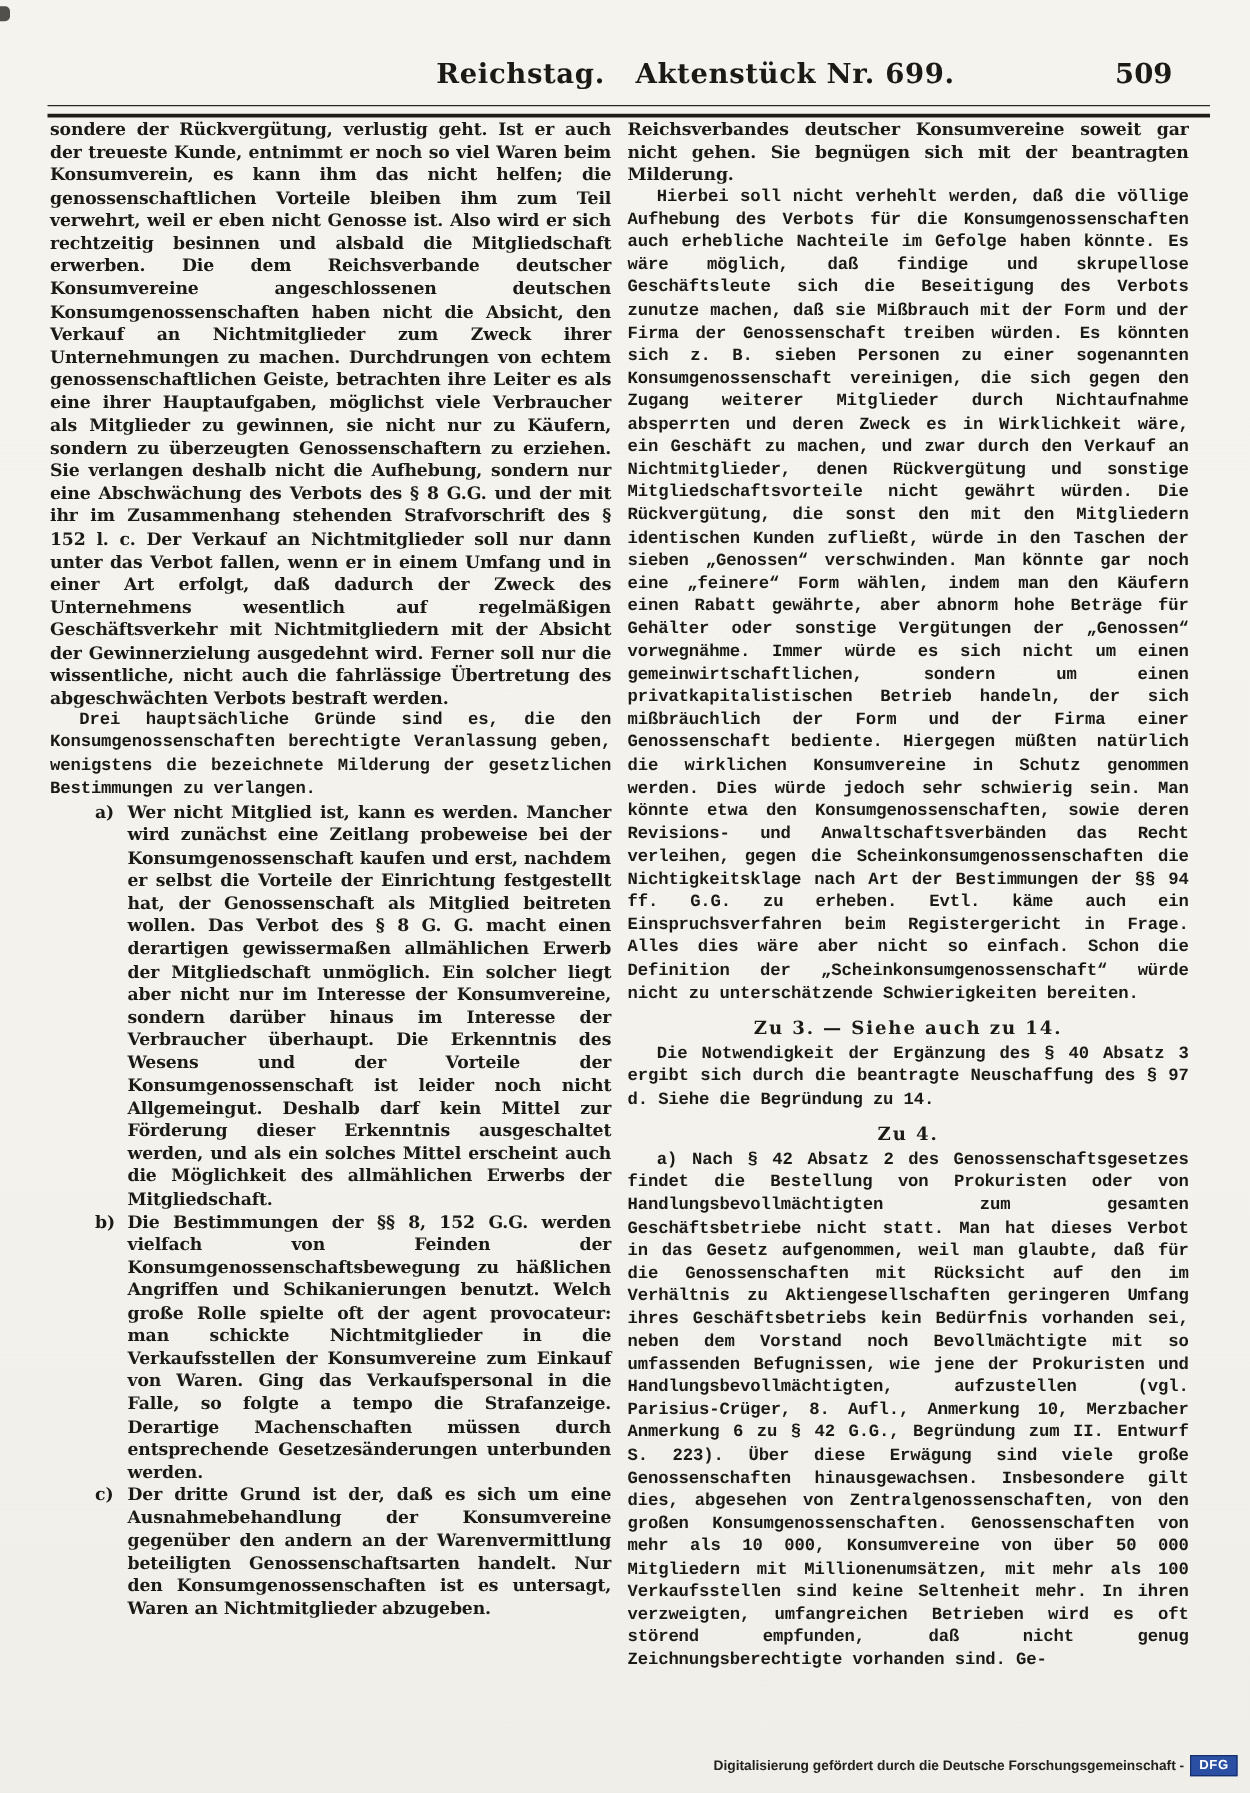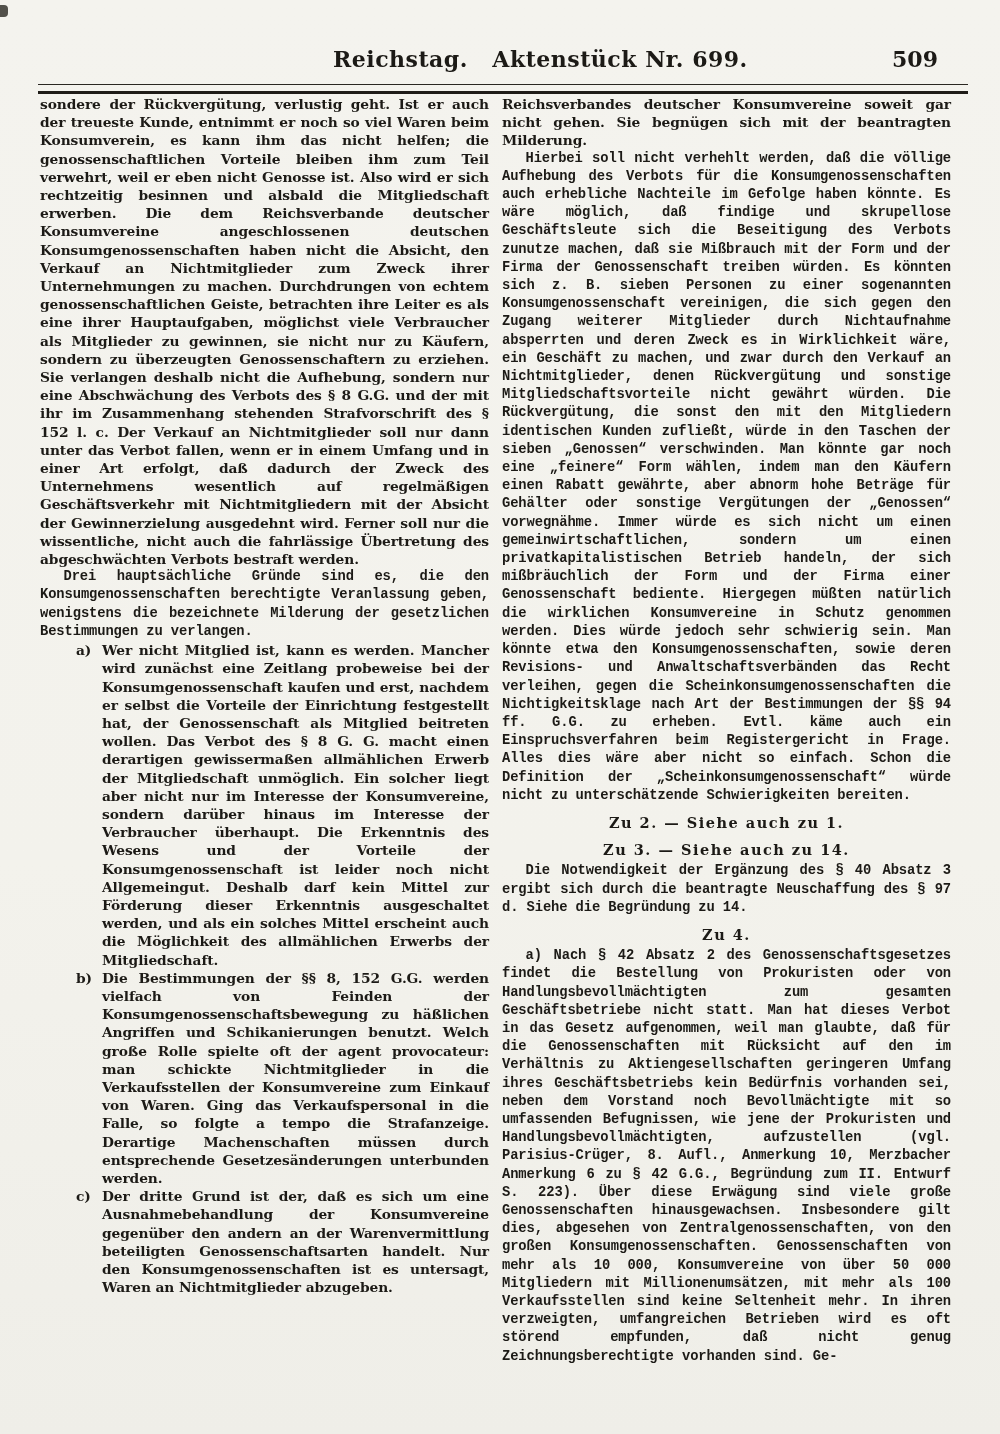--- a/index.html
+++ b/index.html
@@ -14,21 +14,21 @@
     position:absolute;inset:0;
     background:linear-gradient(180deg,#f4f3ee 0%,#f3f2ec 60%,#efeee8 100%);
     color:#1c1a16;
   }
   .corner-mark{
     position:absolute;top:5px;left:0;width:8px;height:12px;
     background:#35322d;border-radius:0 4px 4px 0;opacity:.85;
   }
   
   .hdr{
-    position:absolute;top:46px;left:28px;right:34px;height:34px;
+    position:absolute;top:46px;left:44px;right:34px;height:34px;
   }
   .hdr-title{
     position:absolute;left:305px;top:0;
     font-size:22px;font-weight:700;letter-spacing:.5px;
     white-space:pre;
   }
   .hdr-page{
     position:absolute;right:28px;top:0;
     font-size:22px;font-weight:700;
   }
@@ -107,23 +107,26 @@
         <span class="marker">c)</span>
         <p>Der dritte Grund ist der, daß es sich um eine Ausnahmebehandlung der Konsumvereine gegenüber den andern an der Warenvermittlung beteiligten Genossenschaftsarten handelt. Nur den Konsumgenossenschaften ist es untersagt, Waren an Nichtmitglieder abzugeben.</p>
       </div>
     </section>
 
     <div class="col-divider"></div>
 
     <section class="col">
       <p class="noindent">Reichsverbandes deutscher Konsumvereine soweit gar nicht gehen. Sie begnügen sich mit der beantragten Milderung.</p>
       <p class="indent">Hierbei soll nicht verhehlt werden, daß die völlige Aufhebung des Verbots für die Konsumgenossenschaften auch erhebliche Nachteile im Gefolge haben könnte. Es wäre möglich, daß findige und skrupellose Geschäftsleute sich die Beseitigung des Verbots zunutze machen, daß sie Mißbrauch mit der Form und der Firma der Genossenschaft treiben würden. Es könnten sich z. B. sieben Personen zu einer sogenannten Konsumgenossenschaft vereinigen, die sich gegen den Zugang weiterer Mitglieder durch Nichtaufnahme absperrten und deren Zweck es in Wirklichkeit wäre, ein Geschäft zu machen, und zwar durch den Verkauf an Nichtmitglieder, denen Rückvergütung und sonstige Mitgliedschaftsvorteile nicht gewährt würden. Die Rückvergütung, die sonst den mit den Mitgliedern identischen Kunden zufließt, würde in den Taschen der sieben „Genossen“ verschwinden. Man könnte gar noch eine „feinere“ Form wählen, indem man den Käufern einen Rabatt gewährte, aber abnorm hohe Beträge für Gehälter oder sonstige Vergütungen der „Genossen“ vorwegnähme. Immer würde es sich nicht um einen gemeinwirtschaftlichen, sondern um einen privatkapitalistischen Betrieb handeln, der sich mißbräuchlich der Form und der Firma einer Genossenschaft bediente. Hiergegen müßten natürlich die wirklichen Konsumvereine in Schutz genommen werden. Dies würde jedoch sehr schwierig sein. Man könnte etwa den Konsumgenossenschaften, sowie deren Revisions- und Anwaltschaftsverbänden das Recht verleihen, gegen die Scheinkonsumgenossenschaften die Nichtigkeitsklage nach Art der Bestimmungen der §§ 94 ff. G.G. zu erheben. Evtl. käme auch ein Einspruchsverfahren beim Registergericht in Frage. Alles dies wäre aber nicht so einfach. Schon die Definition der „Scheinkonsumgenossenschaft“ würde nicht zu unterschätzende Schwierigkeiten bereiten.</p>
-      <h3 class="zu">Zu 2. — Siehe auch zu 1.</h3>
       <h3 class="zu">Zu 3. — Siehe auch zu 14.</h3>
       <p class="indent">Die Notwendigkeit der Ergänzung des § 40 Absatz 3 ergibt sich durch die beantragte Neuschaffung des § 97 d. Siehe die Begründung zu 14.</p>
       <h3 class="zu">Zu 4.</h3>
       <p class="indent">a) Nach § 42 Absatz 2 des Genossenschaftsgesetzes findet die Bestellung von Prokuristen oder von Handlungsbevollmächtigten zum gesamten Geschäftsbetriebe nicht statt. Man hat dieses Verbot in das Gesetz aufgenommen, weil man glaubte, daß für die Genossenschaften mit Rücksicht auf den im Verhältnis zu Aktiengesellschaften geringeren Umfang ihres Geschäftsbetriebs kein Bedürfnis vorhanden sei, neben dem Vorstand noch Bevollmächtigte mit so umfassenden Befugnissen, wie jene der Prokuristen und Handlungsbevollmächtigten, aufzustellen (vgl. Parisius-Crüger, 8. Aufl., Anmerkung 10, Merzbacher Anmerkung 6 zu § 42 G.G., Begründung zum II. Entwurf S. 223). Über diese Erwägung sind viele große Genossenschaften hinausgewachsen. Insbesondere gilt dies, abgesehen von Zentralgenossenschaften, von den großen Konsumgenossenschaften. Genossenschaften von mehr als 10 000, Konsumvereine von über 50 000 Mitgliedern mit Millionenumsätzen, mit mehr als 100 Verkaufsstellen sind keine Seltenheit mehr. In ihren verzweigten, umfangreichen Betrieben wird es oft störend empfunden, daß nicht genug Zeichnungsberechtigte vorhanden sind. Ge-</p>
     </section>
 
   </main>
 
+  <div class="footer">
+    <span>Digitalisierung gefördert durch die Deutsche Forschungsgemeinschaft -</span>
+    <span class="dfg-box">DFG</span>
+  </div>
 
 </div>
 
 </body></html>

